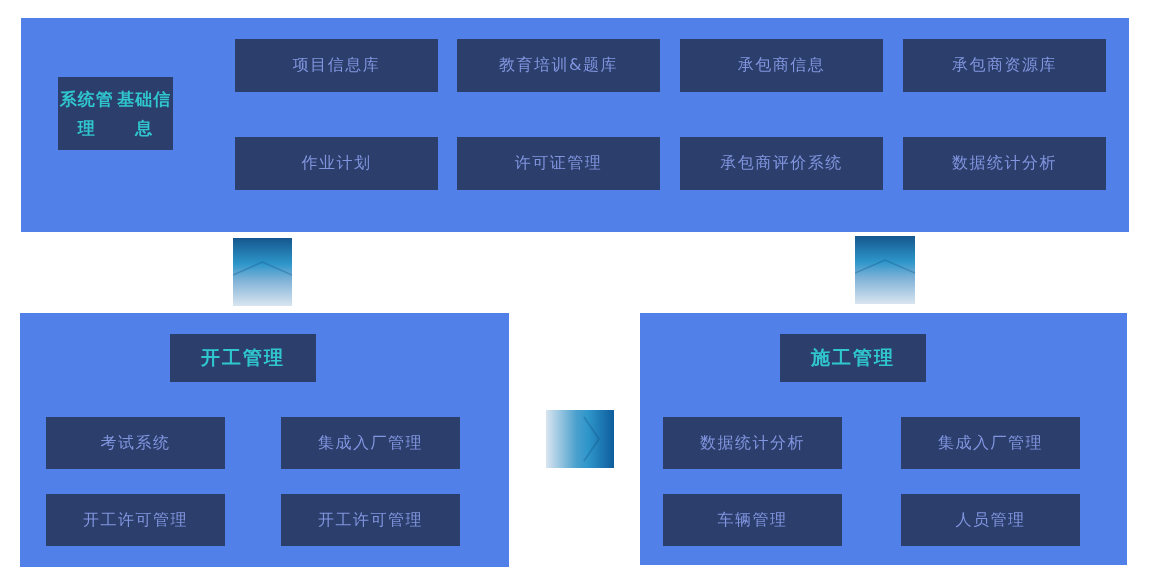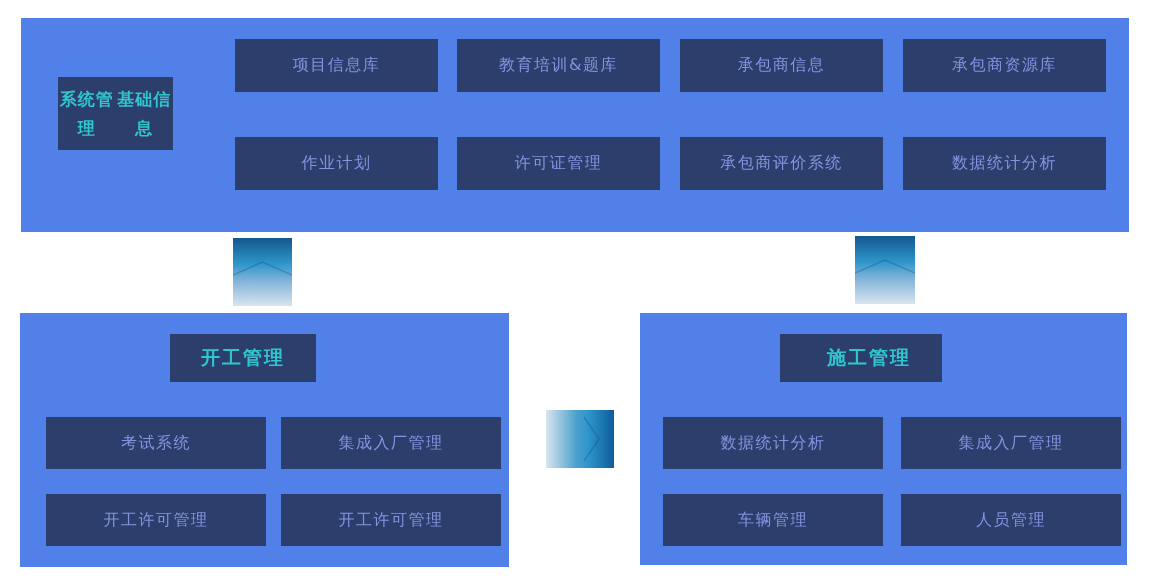--- a/index.html
+++ b/index.html
@@ -24,22 +24,22 @@
   .t-title { left:37px; top:59px; width:115px; height:73px;
              font-size:17px; line-height:29px; letter-spacing:1px;
              flex-direction:row; }
   .t-r1 { top:21px;  width:203px; height:53px; }
   .t-r2 { top:119px; width:203px; height:53px; }
   .c1 { left:214px; } .c2 { left:436px; } .c3 { left:659px; } .c4 { left:882px; }
 
   
   .hdr { top:21px; width:146px; height:48px; font-size:19px; letter-spacing:2px; }
   #left-panel  .hdr { left:150px; }
-  #right-panel .hdr { left:140px;padding-left:16px; }
-  .m { width:220px; height:52px; }
+  #right-panel .hdr { left:140px; }
+  .m { width:179px; height:52px; }
   .rowA { top:104px; } .rowB { top:181px; }
   #left-panel  .colA { left:26px; } #left-panel  .colB { left:261px; }
   #right-panel .colA { left:23px; } #right-panel .colB { left:261px; }
 
   .connector { position:absolute; display:block; }
   #conn-up-1 { left:233px; top:238px; }
   #conn-up-2 { left:855px; top:236px; }
   #conn-right { left:546px; top:410px; }
 </style>
 </head>

